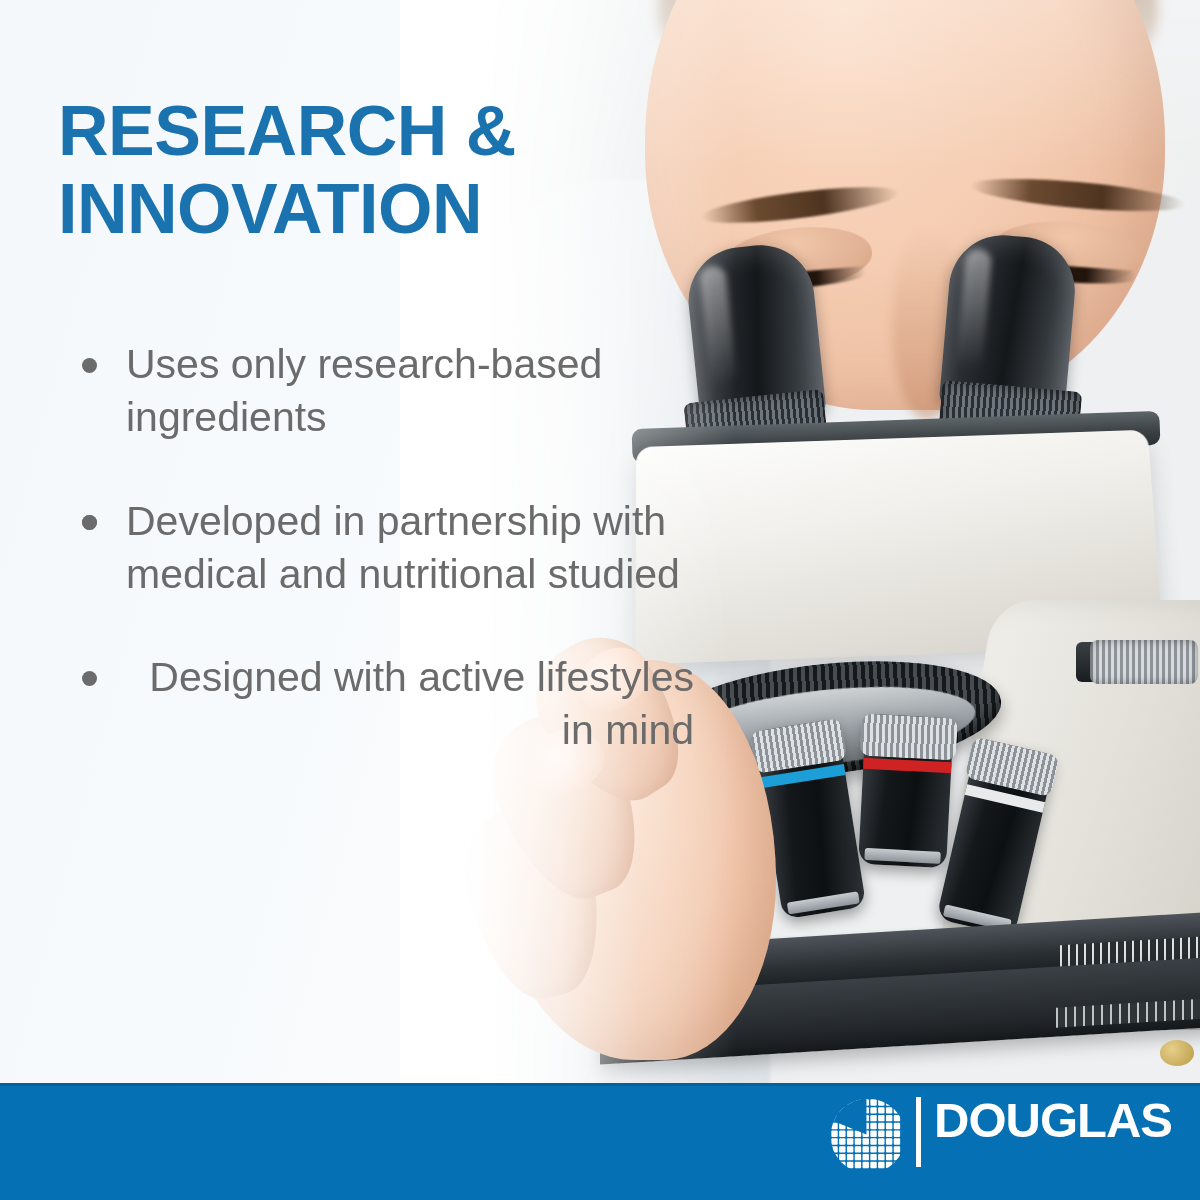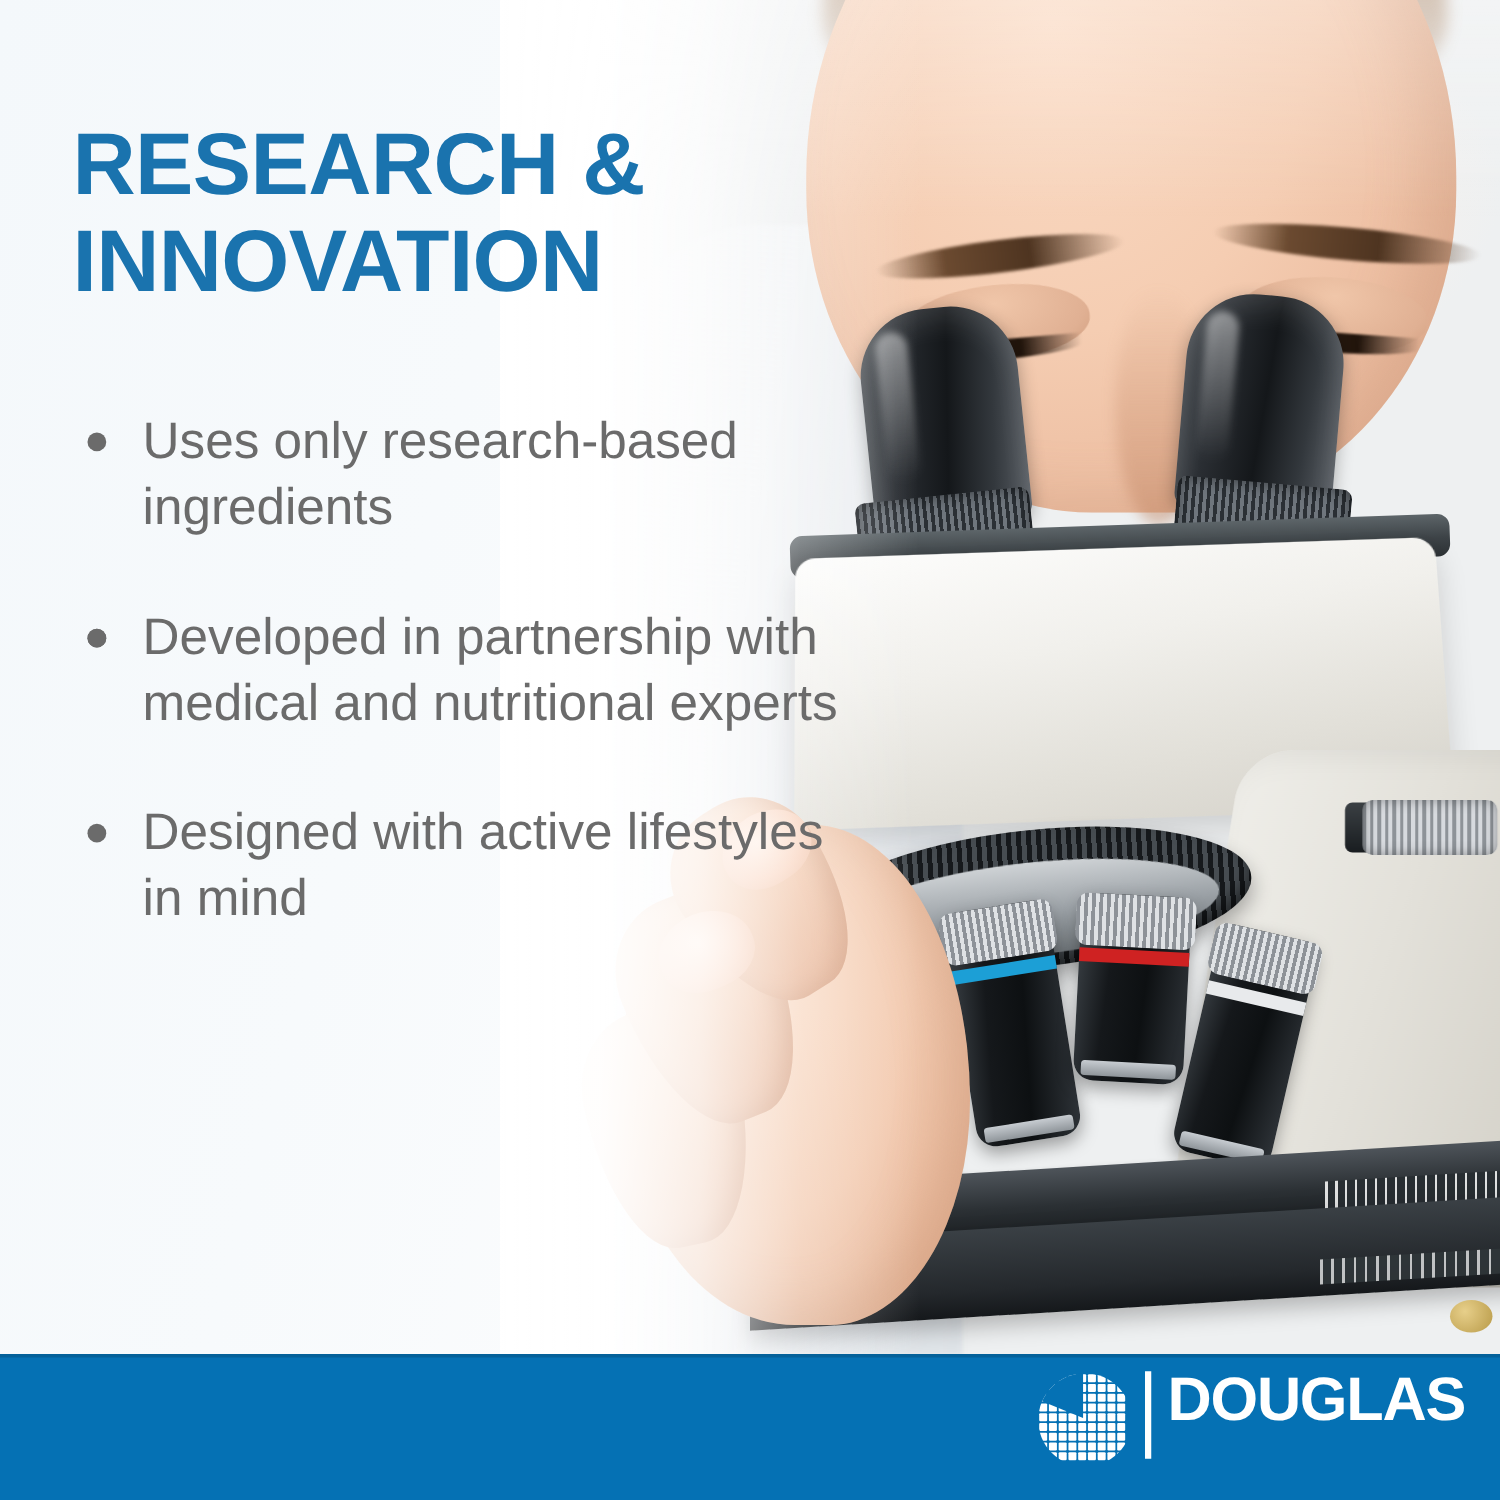--- a/index.html
+++ b/index.html
@@ -350,32 +350,32 @@
     letter-spacing: -0.5px;
     color: #1a73ae;
     white-space: pre-line;
   }
 
   .bullets {
     position: absolute;
     left: 58px; top: 322px;
     width: 620px;
     list-style: none;
-    margin: 4px;
+    margin: 16px;
     padding: 0;
   }
   .bullet-item {
     position: relative;
     padding-left: 52px;
     margin-bottom: 50px;
     color: #6b6b6b;
     font-size: 41px;
     line-height: 1.30;
   }
-  .bullet-item:last-child { margin-bottom: 0; }
+  .bullet-item:last-child { margin-bottom: 0; text-align: right; }
   .bullet-dot {
     position: absolute;
     left: 8px;
     top: 20px;
     width: 15px;
     height: 15px;
     border-radius: 50%;
     background: #6b6b6b;
   }
 
@@ -519,21 +519,21 @@
   <ul class="bullets">
     <li class="bullet-item">
       <span class="bullet-dot"></span>
       <span>Uses only research-based ingredients</span>
     </li>
     <li class="bullet-item">
       <span class="bullet-dot"></span>
     </li>
     <li class="bullet-item">
       <span class="bullet-dot"></span>
-      <span>Developed in partnership with medical and nutritional experts</span>
+      <span>Developed in partnership with medical and nutritional studied</span>
     </li>
     <li class="bullet-item">
       <span class="bullet-dot"></span>
       <span>Designed with active lifestyles in mind</span>
     </li>
   </ul>
 
   <div class="footer">
     <div class="footer-hairline"></div>
 

